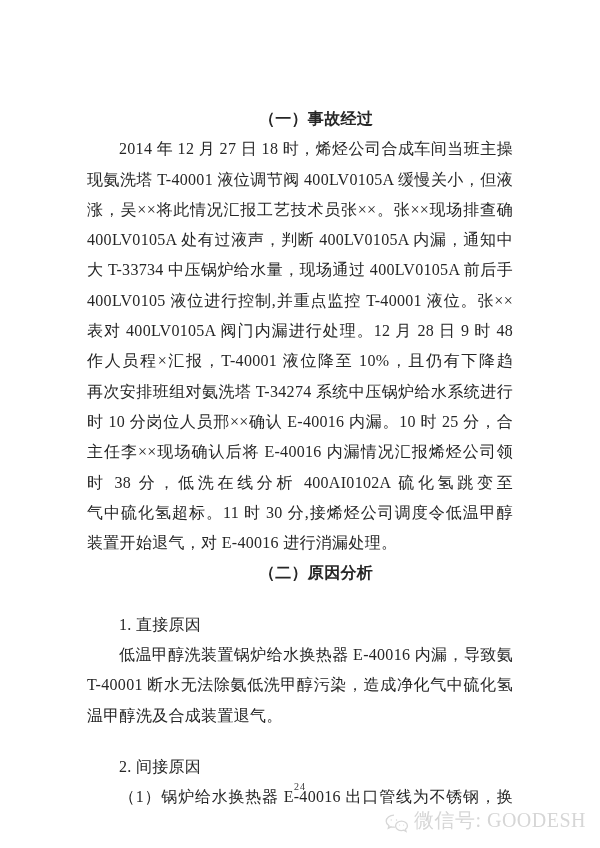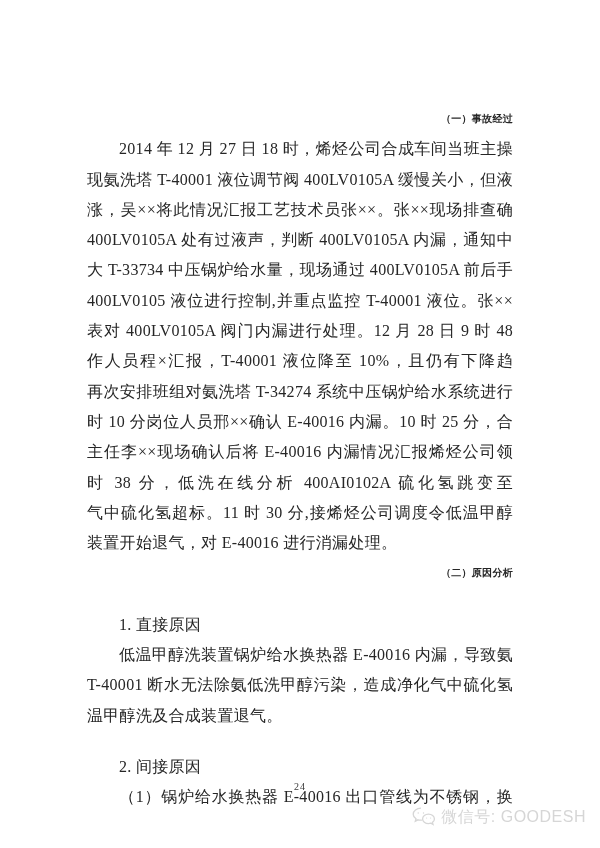--- a/index.html
+++ b/index.html
@@ -25,23 +25,23 @@
     height: 30.3px;
     line-height: 30.3px;
     font-size: 16px;
     color: #262626;
     letter-spacing: 0.3px;
     overflow: hidden;
     white-space: nowrap;
   }
   .line.heading {
     font-weight: bold;
-    font-size: 10px;
+    font-size: 16px;
     text-indent: 2em;
-    text-align: right;
+    text-align: center;
   }
   .line.first {
     text-align: justify;
     text-align-last: justify;
     text-indent: 2em;
     white-space: normal;
   }
   .line.full {
     text-align: justify;
     text-align-last: justify;
@@ -63,25 +63,25 @@
     text-align: center;
     font-size: 10px;
     color: #3a3a3a;
     letter-spacing: 1px;
   }
   .watermark {
     position: absolute;
     right: 14px;
     top: 807px;
     display: flex;
-    align-items: flex-start;
+    align-items: flex-end;
     gap: 5px;
     color: #d6d6d6;
-    font-family: Liberation Sans, sans-serif;
-    font-size: 16px;
+    font-family: Liberation Serif, serif;
+    font-size: 20px;
     letter-spacing: 0.5px;
     user-select: none;
   }
   .watermark svg {
     display: block;
   }
 </style>
 </head>
 <body>
 

